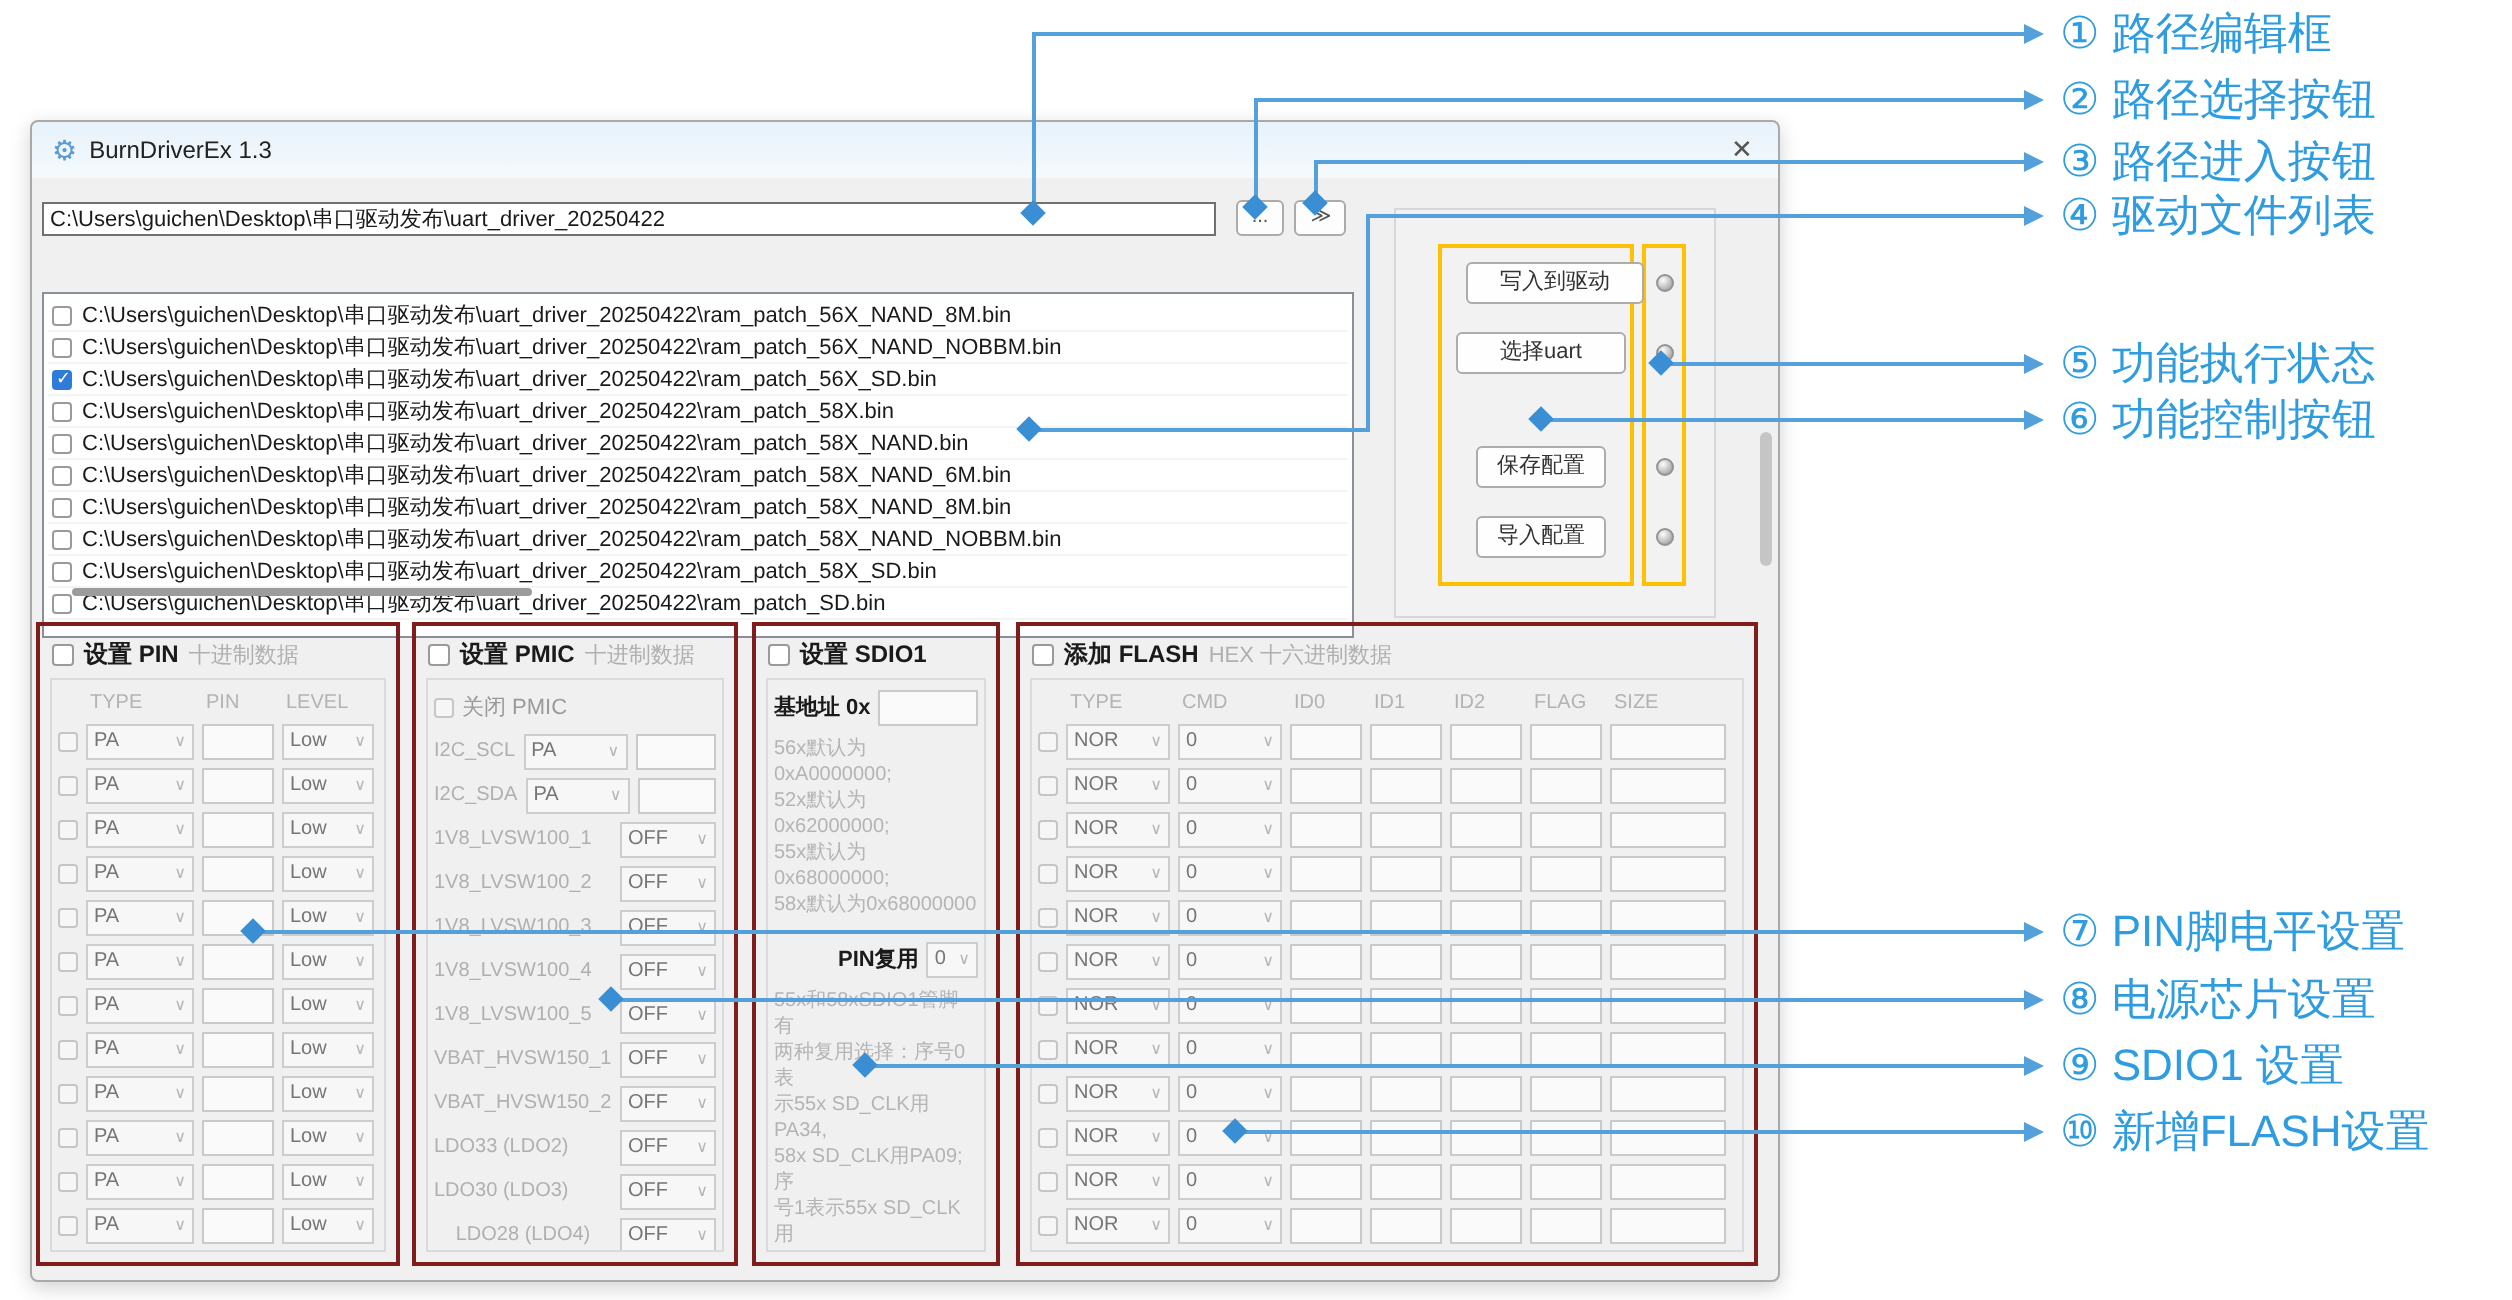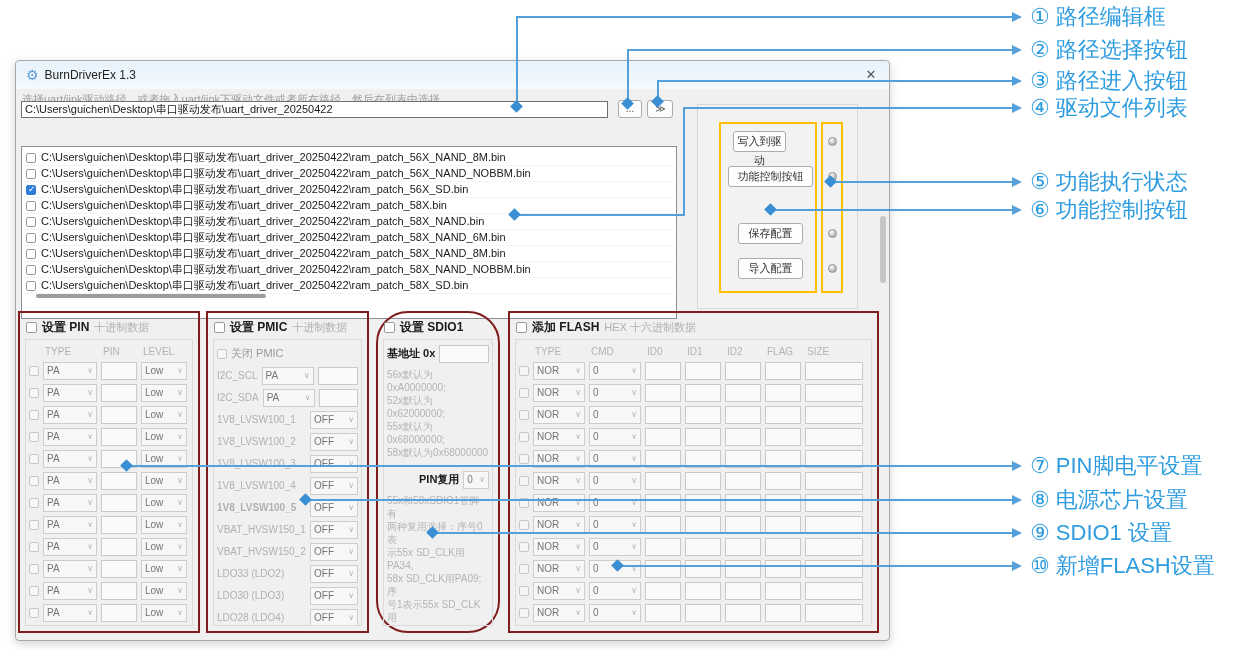--- a/index.html
+++ b/index.html
@@ -53,21 +53,21 @@
   .act-btn { position:absolute; background:#fefefe; border:1px solid #acacac;
     border-radius:3px; font-size:11px; color:#333; text-align:center; line-height:19px; }
   .led { position:absolute; width:9px; height:9px; border-radius:50%;
     border:1px solid #949494;
     background:radial-gradient(circle at 35% 30%, #fdfdfd, #bdbdbd 60%, #8f8f8f); }
 
   
   .panel { position:absolute; top:250px; height:322px; border:2px solid #7f1d1d; }
   #panel-pin   { left:2px;   width:182px; }
   #panel-pmic  { left:190px; width:163px; }
-  #panel-sdio  { left:360px; width:124px;border-radius:32px; }
+  #panel-sdio  { left:360px; width:124px; }
   #panel-flash { left:492px; width:371px; }
   .p-head { position:absolute; left:6px; top:6px; display:flex; align-items:center; gap:5px; white-space:nowrap; }
   .p-head .cb { width:11px; height:11px; }
   .p-title { font-size:12px; font-weight:bold; color:#1a1a1a; }
   .p-sub { font-size:11px; color:#b0b0b0; }
   .p-inner { position:absolute; left:5px; right:5px; top:26px; bottom:5px;
     border:1px solid #dadada; padding:4px 3px; display:flex; flex-direction:column;
     gap:3px; overflow:hidden; }
   .row { display:flex; align-items:center; gap:4px; height:19px; flex:0 0 auto; }
   .hdr { font-size:10px; color:#b3b3b3; }
@@ -95,21 +95,20 @@
 </head>
 <body>
 
 <div id="window">
   <div id="titlebar">
     <span class="gear">⚙</span>
     <span class="title">BurnDriverEx 1.3</span>
   </div>
   <div id="close-x">✕</div>
 
-  <div class="instruction">选择uart/jink驱动路径，或者拖入uart/jink下驱动文件或者所在路径，然后在列表中选择</div>
 
   <input id="path-input" readonly="" value="C:\Users\guichen\Desktop\串口驱动发布\uart_driver_20250422" style="">
   <div id="btn-browse" class="mini-btn">...</div>
   <div id="btn-enter" class="mini-btn">≫</div>
 
   <div id="file-list">
 
   <div class="file-item">
       <span class="cb"></span>
       <span>C:\Users\guichen\Desktop\串口驱动发布\uart_driver_20250422\ram_patch_56X_NAND_8M.bin</span>
@@ -139,29 +138,33 @@
       <span>C:\Users\guichen\Desktop\串口驱动发布\uart_driver_20250422\ram_patch_58X_NAND_8M.bin</span>
     </div>
       <div class="file-item">
       <span class="cb"></span>
       <span>C:\Users\guichen\Desktop\串口驱动发布\uart_driver_20250422\ram_patch_58X_NAND_NOBBM.bin</span>
     </div>
       <div class="file-item">
       <span class="cb"></span>
       <span>C:\Users\guichen\Desktop\串口驱动发布\uart_driver_20250422\ram_patch_58X_SD.bin</span>
     </div>
+      <div class="file-item">
+      <span class="cb"></span>
+      <span>C:\Users\guichen\Desktop\串口驱动发布\uart_driver_20250422\ram_patch_SD.bin</span>
+    </div>
     </div>
   <div id="vscroll-thumb"></div>
   <div id="hscroll-thumb"></div>
 
   <div id="action-group"></div>
   <div id="hl-buttons" class="hl"></div>
   <div id="hl-leds" class="hl"></div>
-  <div class="act-btn" style="left:717px; top:70px; width:53px; height:21px;">写入到驱动</div>
-  <div class="act-btn" style="left:712px; top:105px; width:85px; height:21px;">功能控制按钮</div>
+  <div class="act-btn" style="left:717px; top:70px; width:89px; height:21px;">写入到驱动</div>
+  <div class="act-btn" style="left:712px; top:105px; width:85px; height:21px;">选择uart</div>
   <div class="act-btn" style="left:722px; top:162px; width:65px; height:21px;">保存配置</div>
   <div class="act-btn" style="left:722px; top:197px; width:65px; height:21px;">导入配置</div>
   <div class="led" style="left:812px; top:76px;"></div>
   <div class="led" style="left:812px; top:111px;"></div>
   <div class="led" style="left:812px; top:168px;"></div>
   <div class="led" style="left:812px; top:203px;"></div>
 
   <div id="panel-pin" class="panel">
     <div class="p-head">
       <span class="cb"></span>
@@ -288,41 +291,41 @@
         </div>
           <div class="row">
           <span class="lblg" style="flex:1;">1V8_LVSW100_3</span>
           <span class="sel w48">OFF</span>
         </div>
           <div class="row">
           <span class="lblg" style="flex:1;">1V8_LVSW100_4</span>
           <span class="sel w48">OFF</span>
         </div>
           <div class="row">
-          <span class="lblg" style="flex:1;font-weight:bold;">1V8_LVSW100_5</span>
+          <span class="lblg" style="flex:1;">1V8_LVSW100_5</span>
           <span class="sel w48">OFF</span>
         </div>
           <div class="row">
           <span class="lblg" style="flex:1;">VBAT_HVSW150_1</span>
           <span class="sel w48">OFF</span>
         </div>
           <div class="row">
           <span class="lblg" style="flex:1;">VBAT_HVSW150_2</span>
           <span class="sel w48">OFF</span>
         </div>
           <div class="row">
           <span class="lblg" style="flex:1;">LDO33 (LDO2)</span>
           <span class="sel w48">OFF</span>
         </div>
           <div class="row">
           <span class="lblg" style="flex:1;">LDO30 (LDO3)</span>
           <span class="sel w48">OFF</span>
         </div>
           <div class="row">
-          <span class="lblg" style="flex:1;">LDO28 (LDO4)</span>
+          <span class="lblg" style="flex:1;text-align:center;">LDO28 (LDO4)</span>
           <span class="sel w48">OFF</span>
         </div>
         </div>
     </div>
   </div>
 
   <div id="panel-sdio" class="panel">
     <div class="p-head">
       <span class="cb"></span>
       <span class="p-title">设置 SDIO1</span>

